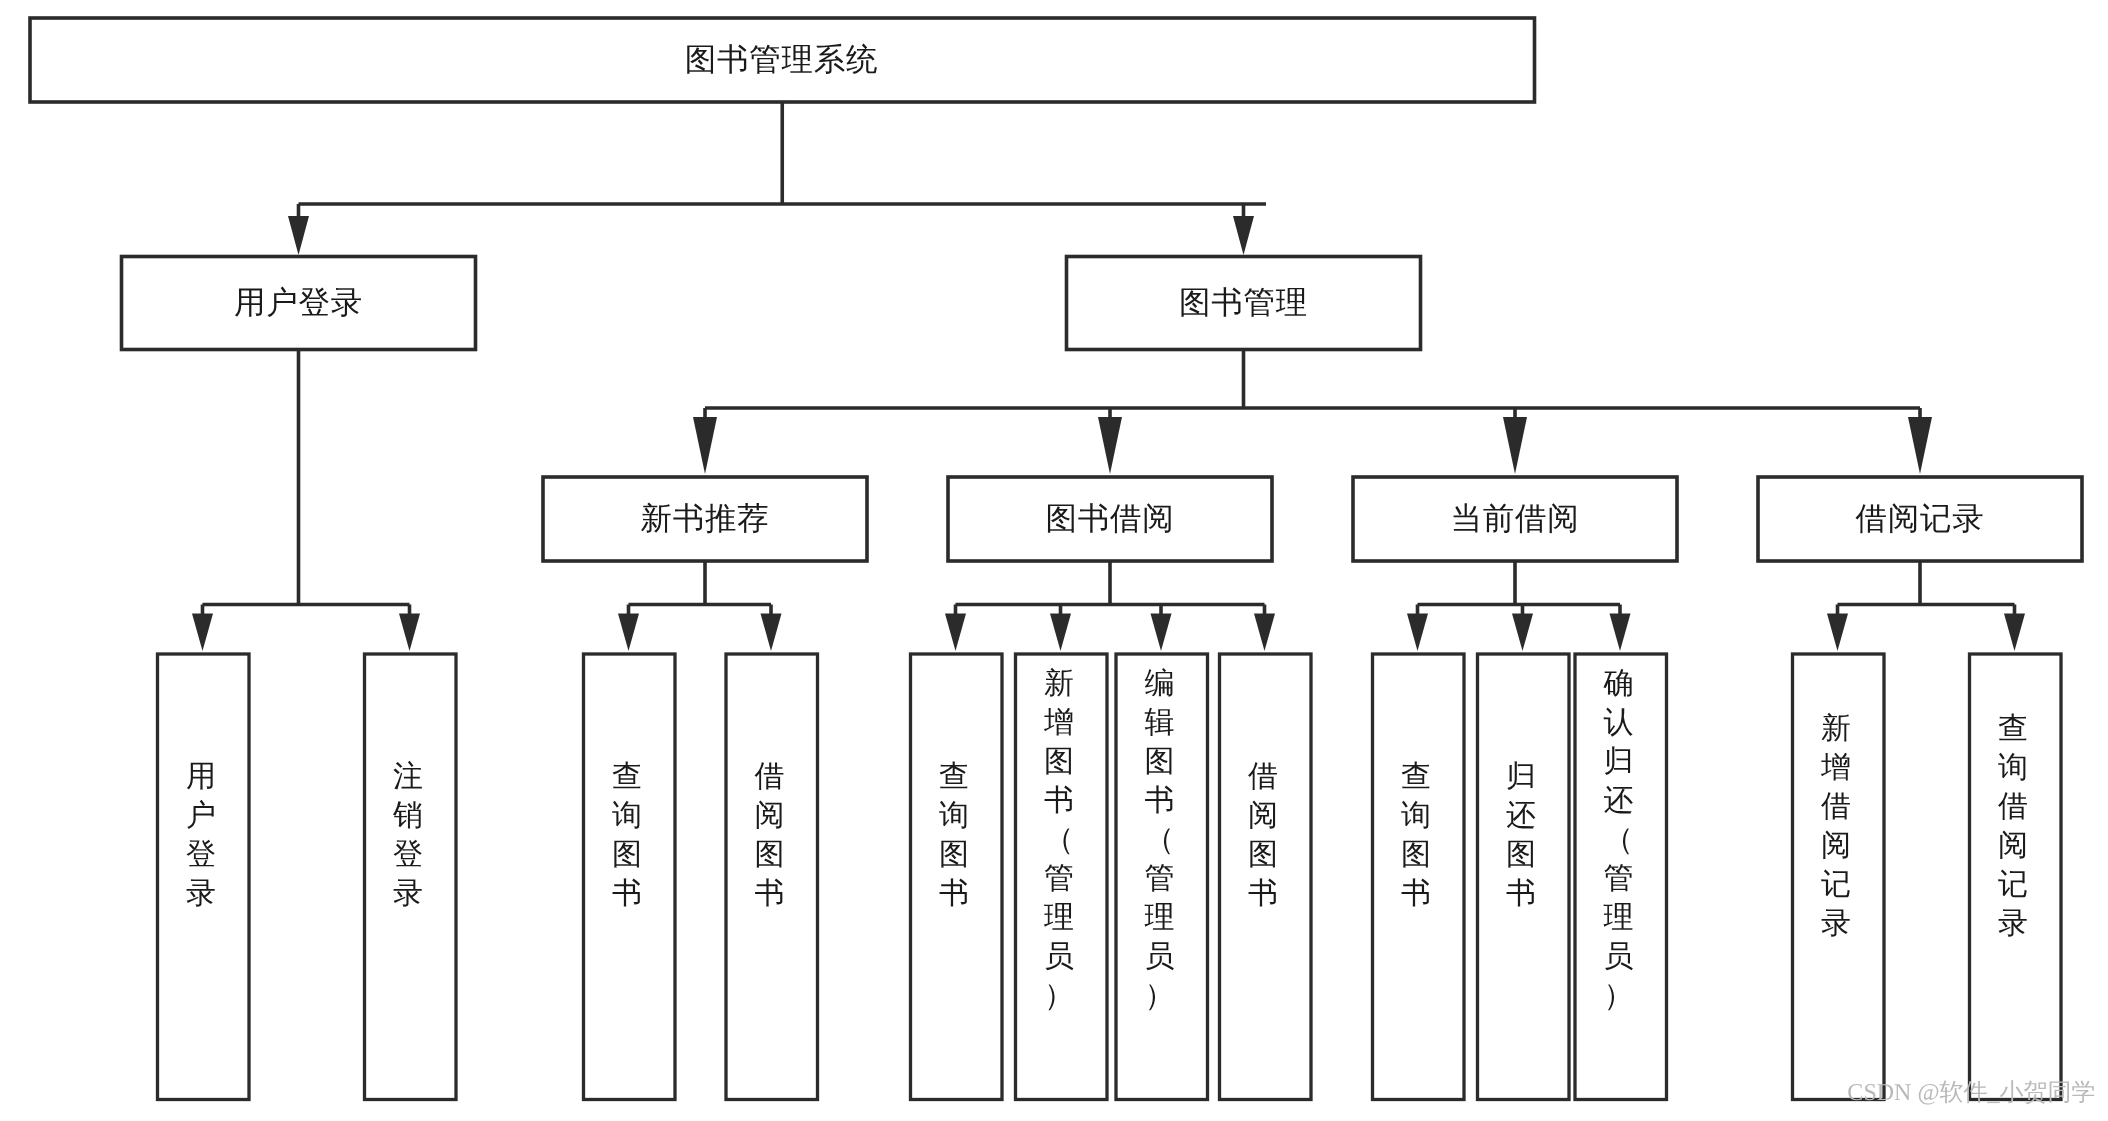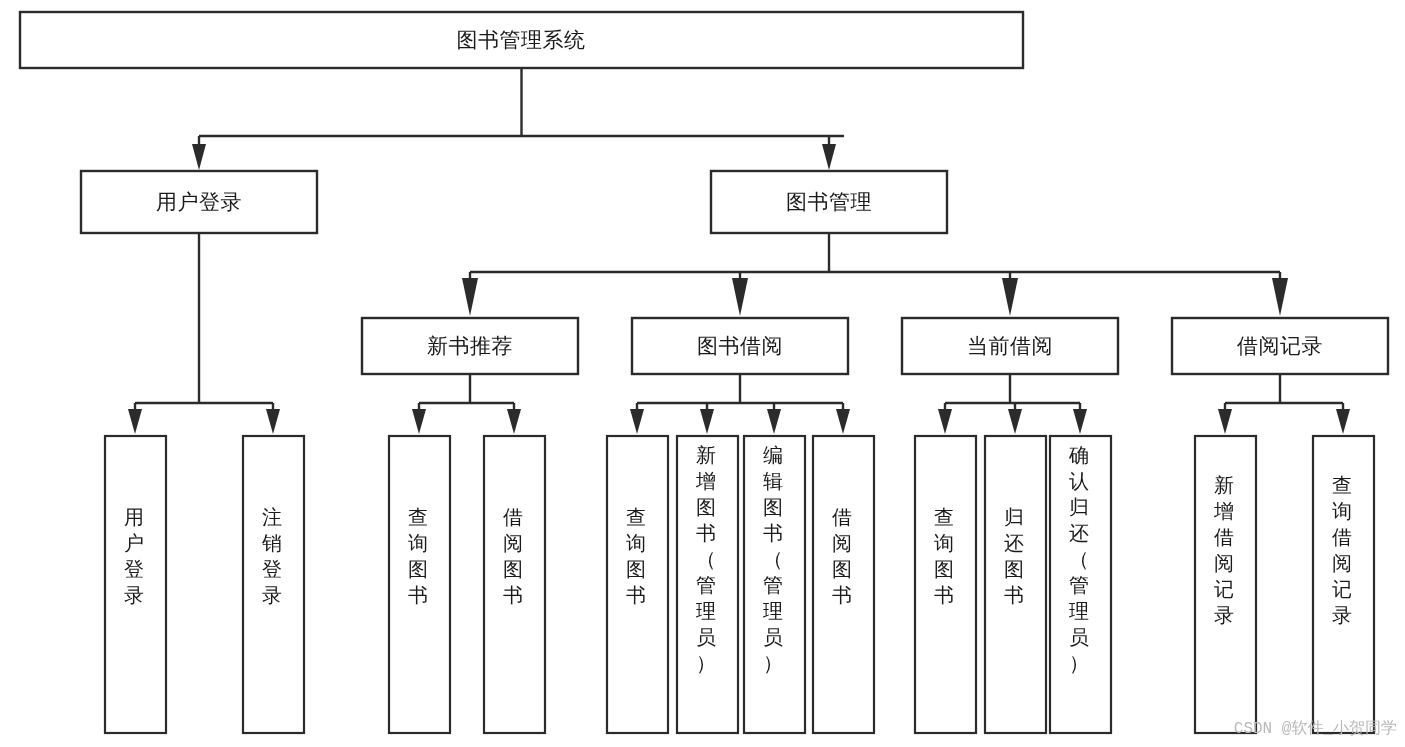--- a/index.html
+++ b/index.html
@@ -60,21 +60,21 @@
     font-family: "DejaVu Sans", "Liberation Sans", sans-serif;
     font-size: 20px;
     fill: #1a1a1a;
     text-anchor: middle;
     letter-spacing: 2px;
   }
   .watermark {
     position: absolute;
     right: 8px;
     bottom: 8px;
-    font-family: Liberation Mono, monospace;
+    font-family: Liberation Serif, serif;
     font-size: 16px;
     color: #b9b9b9;
     white-space: nowrap;
     user-select: none;
   }
 </style>
 </head>
 <body>
 
 <div id="diagram-root">

